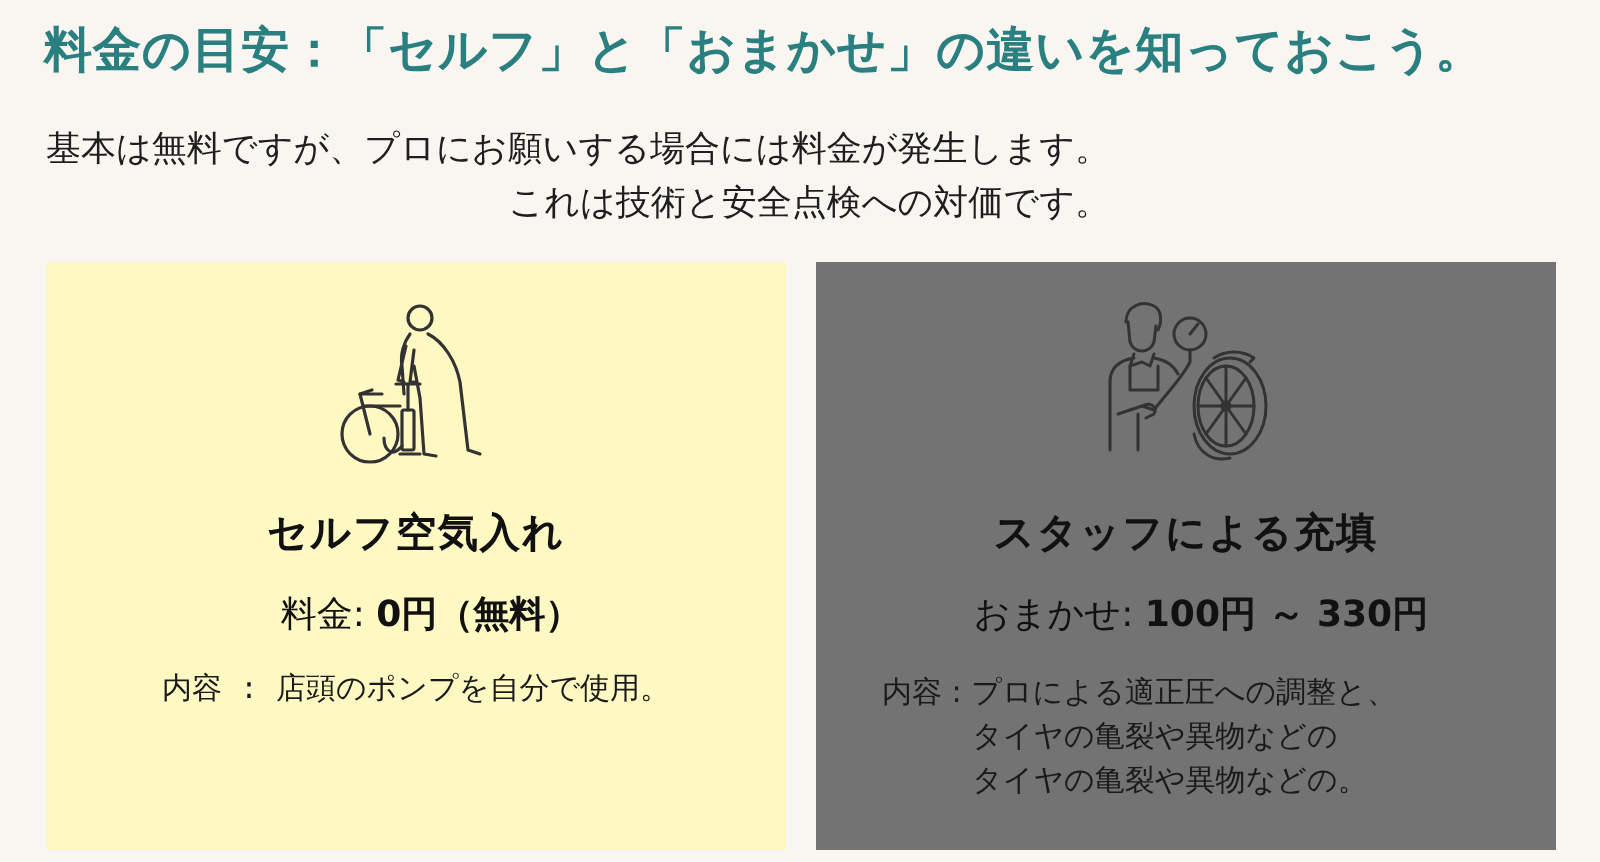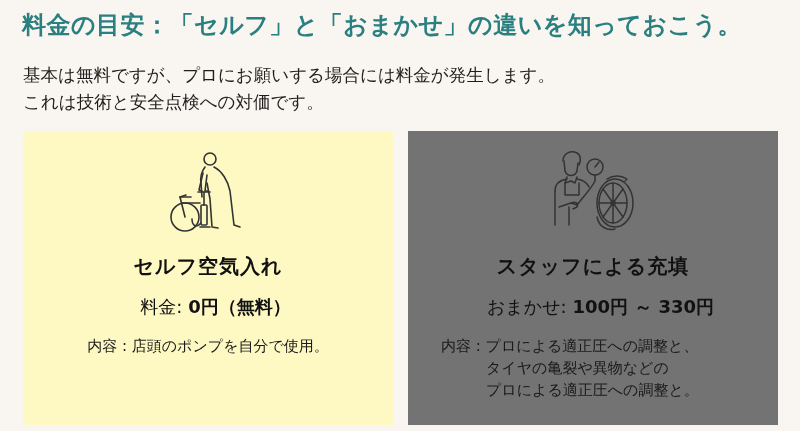--- a/index.html
+++ b/index.html
@@ -24,20 +24,21 @@
       white-space: nowrap;
     }
     .intro {
       position: absolute;
       left: 23px;
       top: 62px;
       font-size: 17.5px;
       line-height: 27px;
       color: #1e1e1e;
       white-space: nowrap;
+      text-align: right;
     }
     .intro div { margin: 0; }
     .card {
       position: absolute;
       top: 131px;
       height: 294px;
       width: 370px;
       text-align: center;
     }
     .card.self { left: 23px; background: #fef9c3; }
@@ -69,21 +70,21 @@
     .card .price .amount { font-weight: bold; }
     .card .desc {
       position: absolute;
       top: 204px;
       font-size: 15px;
       line-height: 22px;
       color: #1a1a1a;
       text-align: left;
       white-space: nowrap;
     }
-    .card.self .desc { left: 0; right: 0; text-align: center; }
+    .card.self .desc { left: 0; right: 0; text-align: center; font-family: Liberation Mono, monospace; }
     .card.staff .desc { left: 33px; }
     .card.staff .desc .cont { padding-left: 45px; }
   </style>
 </head>
 <body>
 
 <div class="page">
   <div class="title">料金の目安：「セルフ」と「おまかせ」の違いを知っておこう。</div>
 
   <div class="intro">
@@ -156,16 +157,16 @@
         <path d="M54 70 C56 80 64 84 72 82"></path>
       </svg>
     </div>
     <div class="heading">スタッフによる充填</div>
     <div class="price">
       <span>おまかせ: </span><span class="amount">100円 ～ 330円</span>
     </div>
     <div class="desc">
       <div>内容 : プロによる適正圧への調整と、</div>
       <div class="cont">タイヤの亀裂や異物などの</div>
-      <div class="cont">プロによる適正圧への調整と。</div>
+      <div class="cont">タイヤの亀裂や異物などの。</div>
     </div>
   </div>
 </div>
 
 </body></html>

